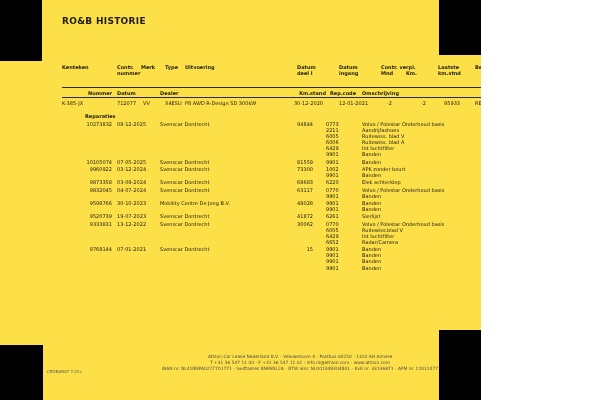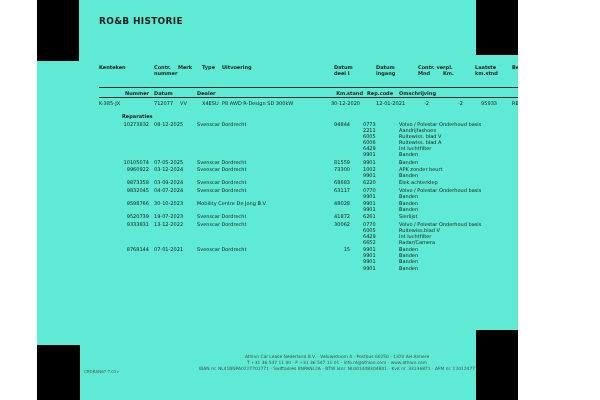--- a/index.html
+++ b/index.html
@@ -1,17 +1,17 @@
 <!DOCTYPE html>
 <html><head>
 <meta charset="utf-8">
 <style>
   html,body{margin:0;padding:0;background:#fff;}
-  .page{position:relative;width:481px;height:400px;background:#5eead4;overflow:hidden;
-        font-family:"DejaVu Sans", sans-serif;color:#1b1b1b;margin-left:37px;}
+  .page{position:relative;width:481px;height:400px;background:#fde047;overflow:hidden;
+        font-family:"DejaVu Sans", sans-serif;color:#1b1b1b;}
   .corner{position:absolute;background:#000000;}
   .corner.tl{left:0;top:0;width:42px;height:61px;}
   .corner.tr{right:0;top:0;width:42px;height:55px;}
   .corner.bl{left:0;top:345px;width:43px;height:55px;}
   .corner.br{right:0;top:330px;width:42px;height:70px;}
   .title{position:absolute;left:62px;top:16px;font-size:9px;font-weight:bold;letter-spacing:.3px;}
   .bladnr{position:absolute;left:531px;top:37px;font-size:5px;font-weight:bold;}
   .h1cell{position:absolute;top:65px;font-size:5px;font-weight:bold;line-height:5.8px;white-space:pre-line;}
   .h2cell{position:absolute;top:90px;font-size:5px;font-weight:bold;}
   .rule{position:absolute;left:62px;width:484px;height:1px;background:#2b2b2b;}

